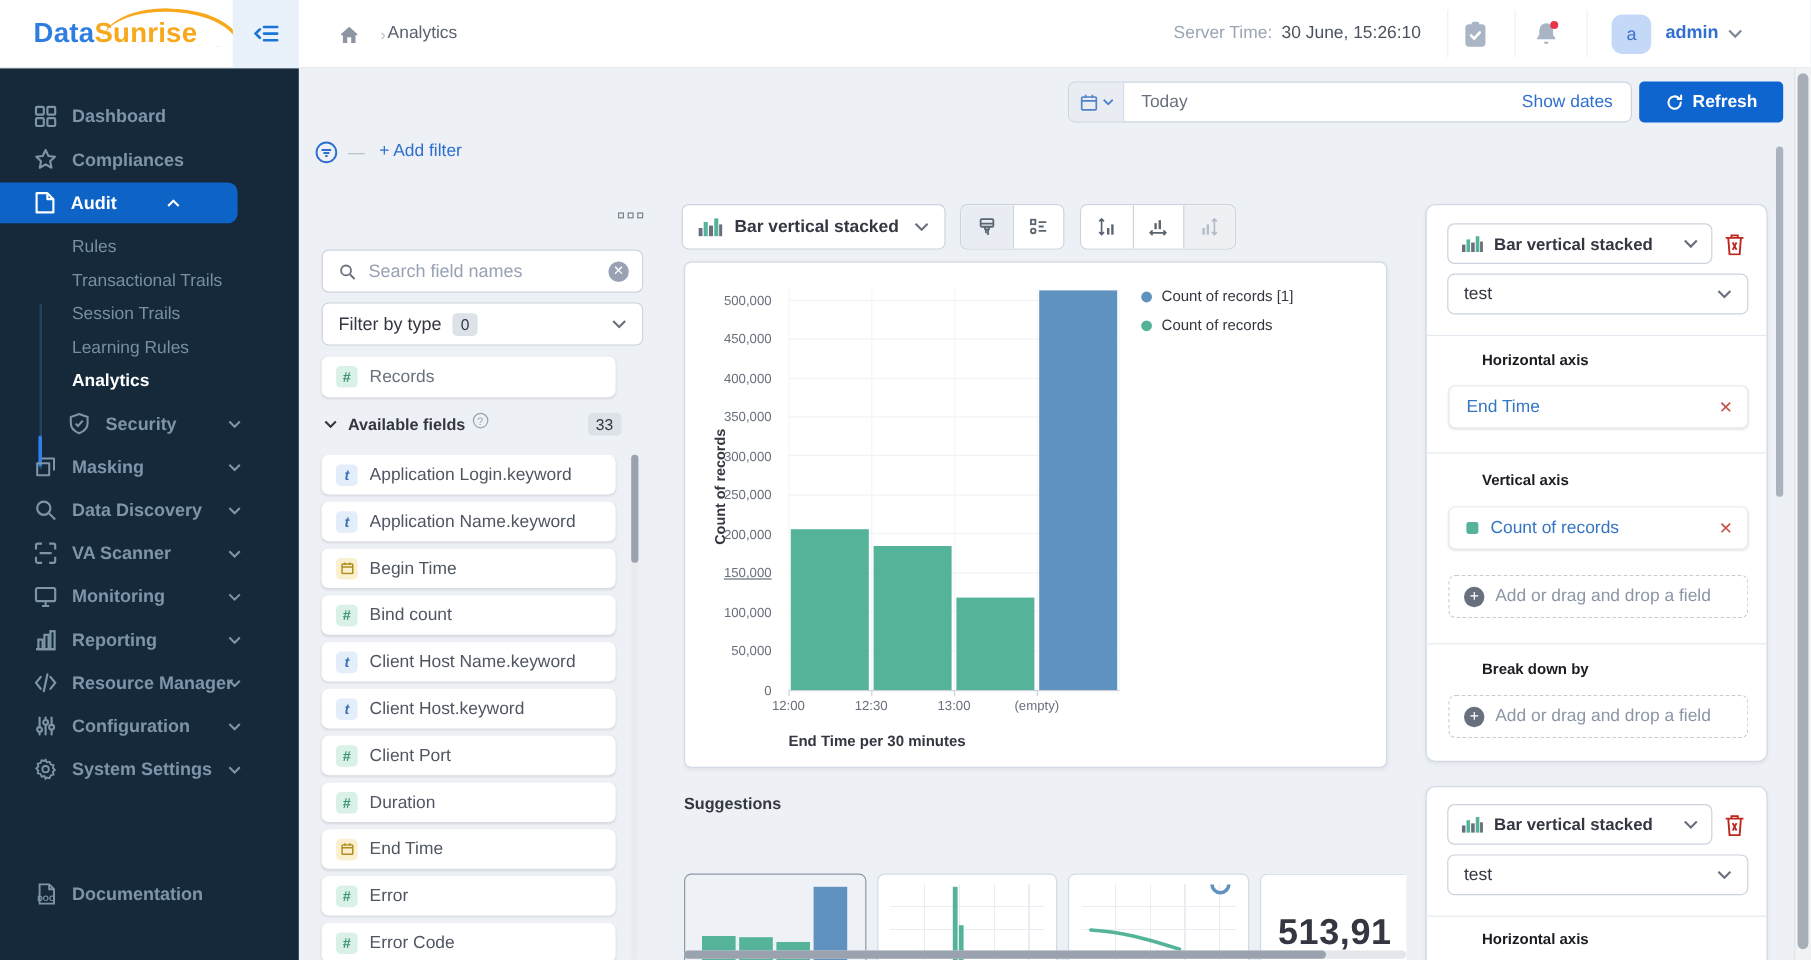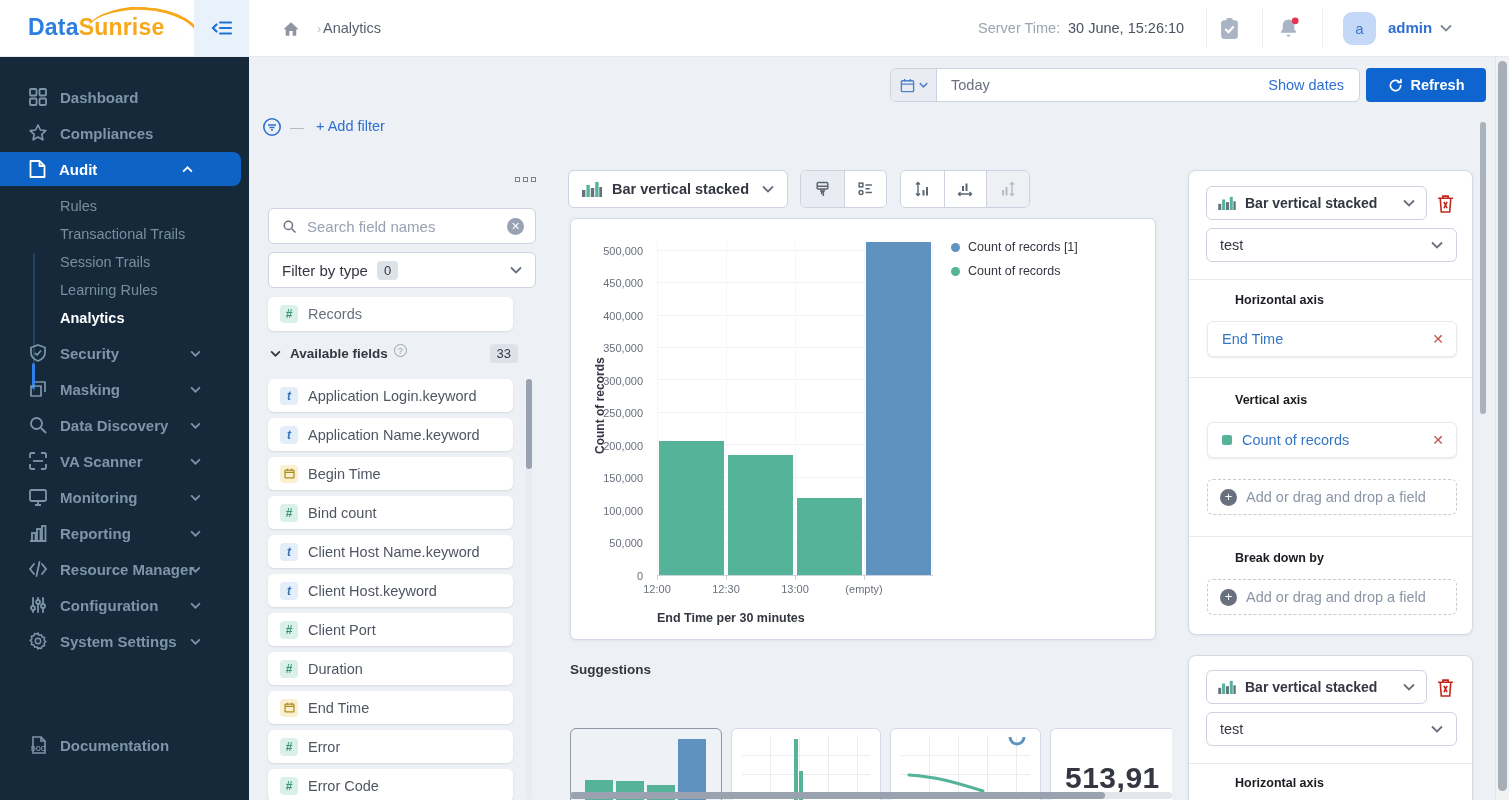--- a/index.html
+++ b/index.html
@@ -16,21 +16,21 @@
   .collapse-btn{position:absolute;left:194px;top:0;width:55px;height:56px;background:#e9f1fb;display:flex;align-items:center;justify-content:center;cursor:pointer;}
   .crumb-sep{color:#b8bfc9;font-size:13px;margin:0 9px;}
   .hdr-divider{position:absolute;top:8px;width:1px;height:40px;background:#edf0f4;}
   .avatar{position:absolute;left:1343px;top:12px;width:33px;height:33px;border-radius:9px;background:#c4d8f8;color:#3f74c9;font-size:15px;display:flex;align-items:center;justify-content:center;}
 
   
   .sidebar{position:absolute;left:0;top:57px;width:249px;height:743px;background:#15293b;}
   .nav-item{position:absolute;left:0;width:249px;height:34px;display:flex;align-items:center;color:#7e95a9;font-size:15px;font-weight:600;cursor:pointer;}
   .nav-item svg{margin-left:28px;margin-right:12px;flex:none;}
   .nav-chev{position:absolute;right:36px;}
-  .nav-item.active{background:#0d63c6;color:#fff;width:241px;border-radius:0 8px 8px 0;}
+  .nav-item.active{background:#0d63c6;color:#fff;width:198px;border-radius:0 8px 8px 0;}
   .subnav{position:absolute;left:60px;font-size:14.5px;color:#76909f;cursor:pointer;font-weight:400;}
   .subnav.active{color:#fff;font-weight:bold;}
   .subline{position:absolute;left:33px;top:196px;width:2px;height:138px;background:#23425c;}
   .subline-active{position:absolute;left:32px;top:306px;width:3px;height:26px;background:#2f80ed;border-radius:2px;}
 
   
   .ctl{background:#fff;border:1px solid #ccd3de;border-radius:6px;position:absolute;display:flex;align-items:center;}
   .ctl-seg{width:46px;height:100%;background:#e9edf3;border-right:1px solid #ccd3de;border-radius:5px 0 0 5px;display:flex;align-items:center;justify-content:center;gap:4px;cursor:pointer;flex:none;}
   input.bare{border:none;outline:none;background:transparent;font-family:"Liberation Sans",sans-serif;font-size:14.5px;color:#343741;flex:1;min-width:0;}
   input.bare::placeholder{color:#98a2b3;}
@@ -168,21 +168,21 @@
     </div>
 
     <div class="subline"></div>
     <div class="subline-active"></div>
     <span class="subnav" style="top:141px;">Rules</span>
     <span class="subnav" style="top:169px;">Transactional Trails</span>
     <span class="subnav" style="top:197px;">Session Trails</span>
     <span class="subnav" style="top:225px;">Learning Rules</span>
     <span class="subnav active" style="top:253px;">Analytics</span>
 
-    <div class="nav-item" style="top:279px;">
+    <div class="nav-item" style="top:279px;padding-left:28px;">
       <svg width="20" height="20" viewBox="0 0 20 20" fill="none" stroke="currentColor" stroke-width="1.7">
           <path d="M10 2l7 2.5v5c0 4-3 7-7 8.5-4-1.5-7-4.5-7-8.5v-5z"></path>
           <path d="M7 10l2 2 4-4.5"></path>
         </svg>
       <span>Security</span>
       <svg class="nav-chev" width="11" height="7" viewBox="0 0 12 8" fill="none" stroke="currentColor" stroke-width="2">
           <path d="M1 1.5l5 5 5-5"></path>
         </svg>
     </div>
     <div class="nav-item" style="top:315px;">
@@ -461,21 +461,21 @@
         </svg>
     </div>
   </div>
 
   <div class="card" style="left:570px;top:218px;width:586px;height:422px;">
     <div class="txt" style="left:10px;top:189px;transform:rotate(-90deg);transform-origin:left top;font-size:12px;font-weight:bold;color:#343741;left:22px;top:235px;">Count of records</div>
     <div id="ylabels" style="position:absolute;left:0;top:22px;width:80px;height:335px;">
         <span class="ytick" style="top: 100%;">0</span>
         <span class="ytick" style="top: 90.2913%; text-align: right;">50,000</span>
         <span class="ytick" style="top: 80.5825%;">100,000</span>
-        <span class="ytick" style="top: 70.8738%;">150,000</span>
+        <span class="ytick" style="top: 70.8738%; text-decoration: underline;">150,000</span>
         <span class="ytick" style="top: 61.165%;">200,000</span>
         <span class="ytick" style="top: 51.4563%;">250,000</span>
         <span class="ytick" style="top: 41.7476%;">300,000</span>
         <span class="ytick" style="top: 32.0388%;">350,000</span>
         <span class="ytick" style="top: 22.3301%;">400,000</span>
         <span class="ytick" style="top: 12.6214%;">450,000</span>
         <span class="ytick" style="top: 2.91262%;">500,000</span>
       </div>
     <div class="plot" id="plot">
         <div class="gridh" style="bottom: 9.70874%;"></div>

